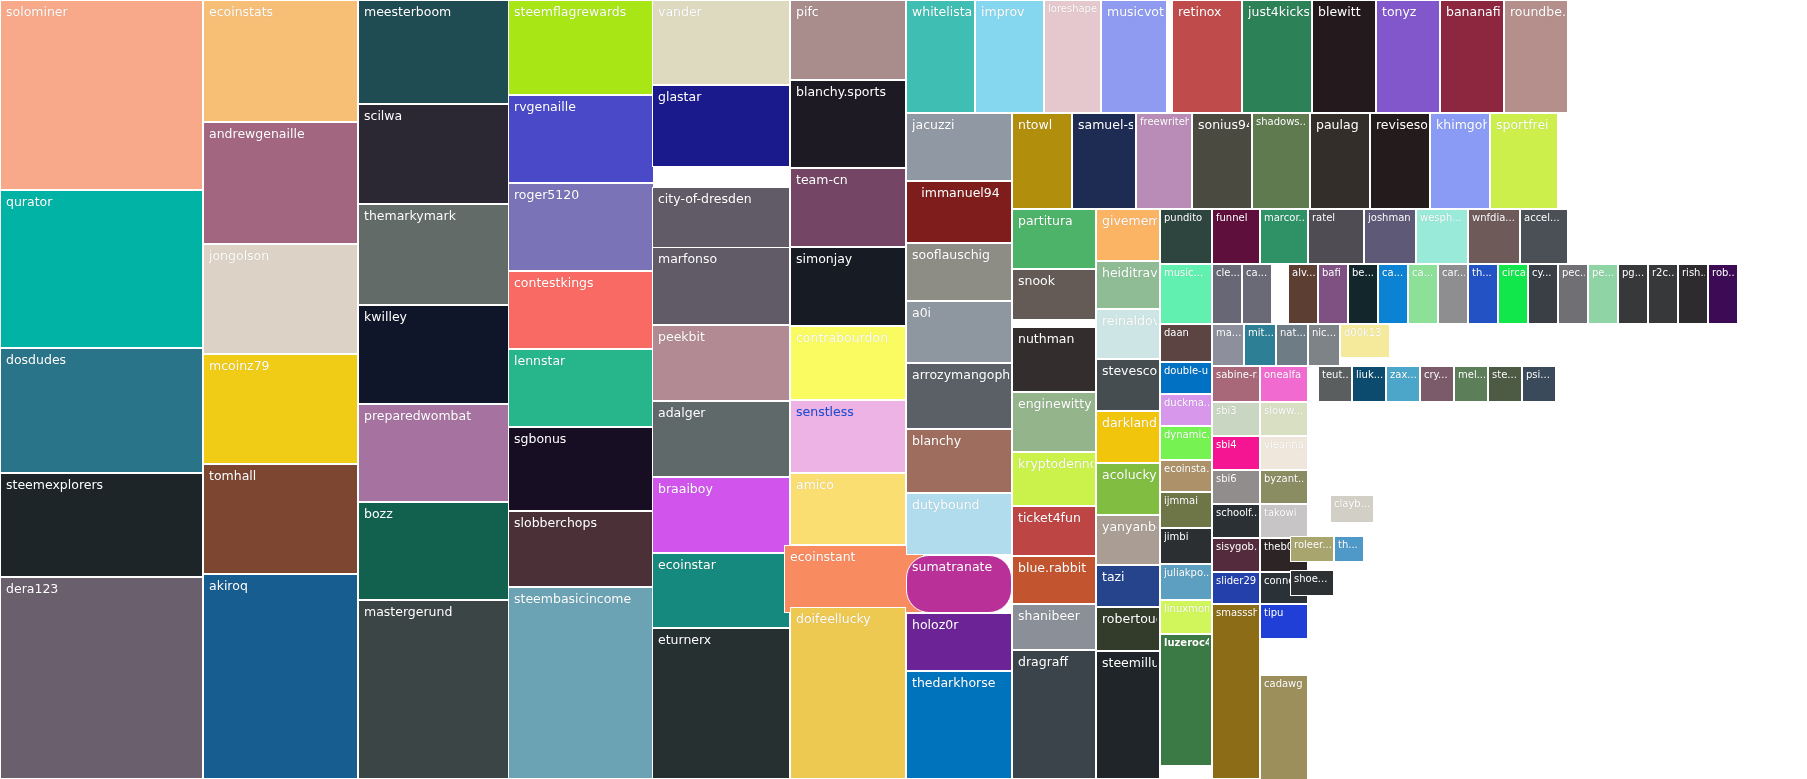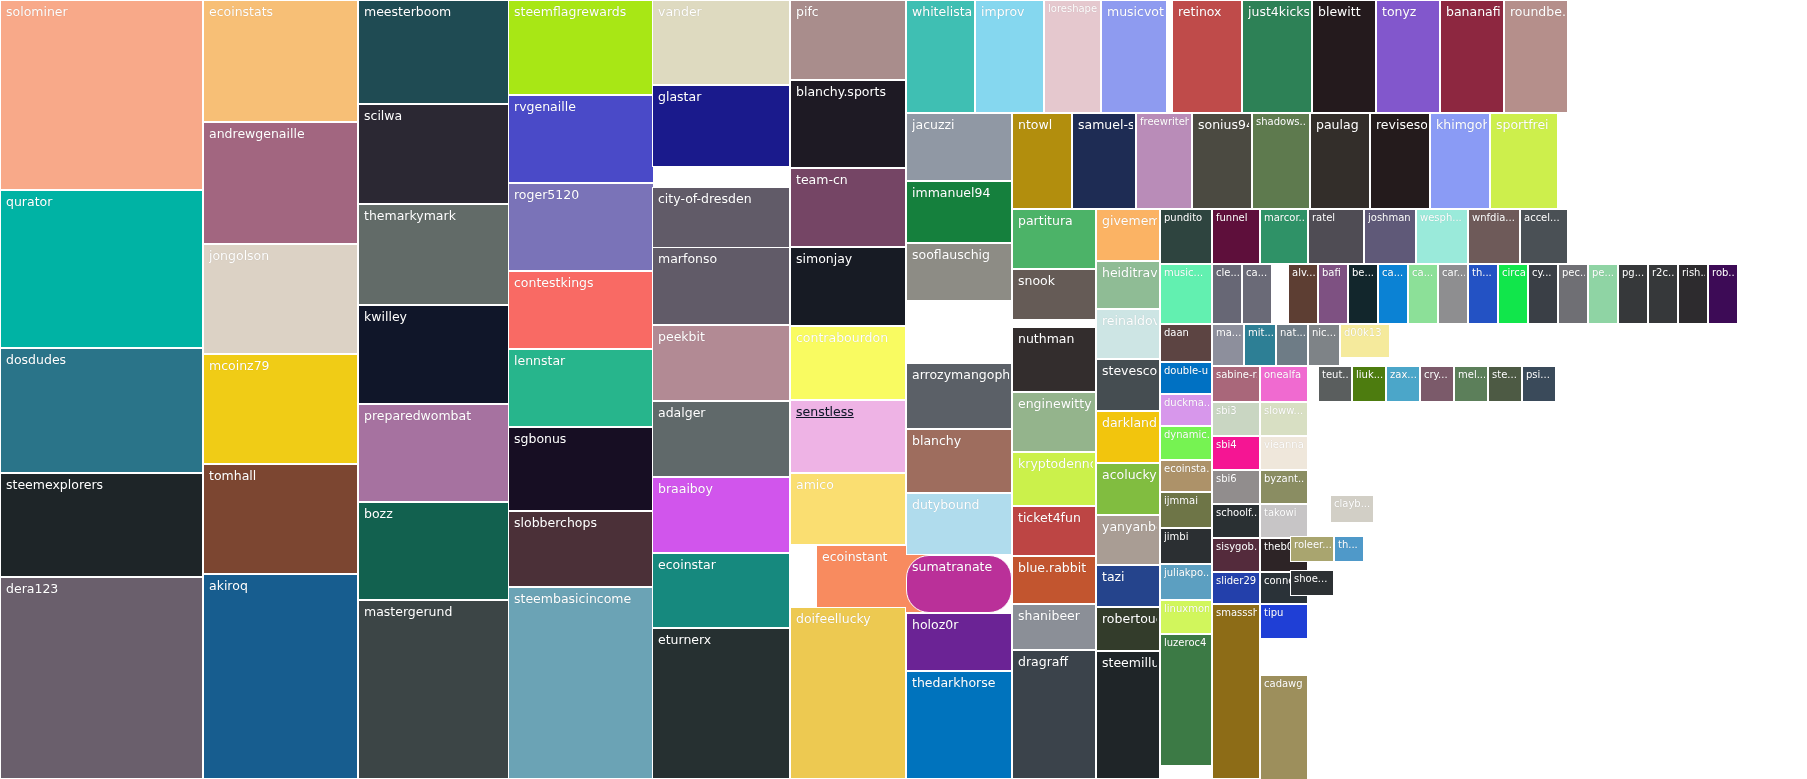--- a/index.html
+++ b/index.html
@@ -149,43 +149,46 @@
     <div class="tile" style="left: 790px; top: 168px; width: 116px; height: 79px; background: rgb(117, 69, 101);">
       <span class="tile-label">team-cn</span>
     </div>
     <div class="tile" style="left: 790px; top: 247px; width: 116px; height: 79px; background: rgb(23, 27, 36);">
       <span class="tile-label">simonjay</span>
     </div>
     <div class="tile" style="left: 790px; top: 326px; width: 116px; height: 74px; background: rgb(249, 251, 97);">
       <span class="tile-label" style="color: rgb(255, 255, 255);">contrabourdon</span>
     </div>
     <div class="tile" style="left: 790px; top: 400px; width: 116px; height: 73px; background: rgb(238, 179, 229);">
-      <span class="tile-label" style="color: #0f172a; text-decoration: underline;">senstless</span>
+      <span class="tile-label" style="color: #1d4ed8;">senstless</span>
     </div>
     <div class="tile" style="left: 790px; top: 473px; width: 116px; height: 72px; background: rgb(250, 222, 113);">
       <span class="tile-label" style="color: rgb(255, 255, 255);">amico</span>
     </div>
-    <div class="tile" style="left: 816px; top: 545px; width: 140px; height: 68px; background: rgb(248, 139, 95);">
+    <div class="tile" style="left: 784px; top: 545px; width: 140px; height: 68px; background: rgb(248, 139, 95);">
       <span class="tile-label">ecoinstant</span>
     </div>
     <div class="tile" style="left: 790px; top: 607px; width: 116px; height: 172px; background: rgb(237, 201, 81);">
       <span class="tile-label" style="color: rgb(255, 255, 255);">doifeellucky</span>
     </div>
     <div class="tile" style="left: 906px; top: 0px; width: 69px; height: 113px; background: rgb(63, 191, 179);">
       <span class="tile-label">whitelistau...</span>
     </div>
     <div class="tile" style="left: 906px; top: 113px; width: 106px; height: 68px; background: rgb(144, 152, 164);">
       <span class="tile-label">jacuzzi</span>
     </div>
-    <div class="tile" style="left: 906px; top: 181px; width: 106px; height: 62px; background: #15803d;">
+    <div class="tile" style="left: 906px; top: 181px; width: 106px; height: 62px; background: #7f1d1d; text-align: center;">
       <span class="tile-label">immanuel94</span>
     </div>
     <div class="tile" style="left: 906px; top: 243px; width: 106px; height: 58px; background: rgb(141, 140, 133);">
       <span class="tile-label">sooflauschig</span>
     </div>
+    <div class="tile" style="left: 906px; top: 301px; width: 106px; height: 62px; background: rgb(142, 150, 160);">
+      <span class="tile-label">a0i</span>
+    </div>
     <div class="tile" style="left: 906px; top: 363px; width: 106px; height: 66px; background: rgb(91, 96, 103);">
       <span class="tile-label">arrozymangophoto</span>
     </div>
     <div class="tile" style="left: 906px; top: 429px; width: 106px; height: 64px; background: rgb(158, 109, 94);">
       <span class="tile-label">blanchy</span>
     </div>
     <div class="tile" style="left: 906px; top: 493px; width: 106px; height: 62px; background: rgb(176, 220, 237);">
       <span class="tile-label" style="color: rgb(255, 255, 255);">dutybound</span>
     </div>
     <div class="tile" style="left: 906px; top: 555px; width: 106px; height: 58px; background: rgb(186, 48, 153); border-radius: 23px;">
@@ -298,21 +301,21 @@
     </div>
     <div class="tile tiny" style="left: 1160px; top: 528px; width: 52px; height: 36px; background: rgb(43, 47, 50);">
       <span class="tile-label">jimbi</span>
     </div>
     <div class="tile tiny" style="left: 1160px; top: 564px; width: 52px; height: 36px; background: rgb(92, 159, 193);">
       <span class="tile-label">juliakpo...</span>
     </div>
     <div class="tile tiny" style="left: 1160px; top: 600px; width: 52px; height: 34px; background: rgb(209, 246, 92);">
       <span class="tile-label" style="color: rgb(255, 255, 255);">linuxmom</span>
     </div>
-    <div class="tile tiny" style="left: 1160px; top: 634px; width: 52px; height: 132px; background: rgb(60, 122, 69);">
+    <div class="tile tiny" style="left: 1160px; top: 634px; width: 52px; height: 132px; background: rgb(60, 122, 69); font-weight: bold;">
       <span class="tile-label">luzeroc4</span>
     </div>
     <div class="tile" style="left: 1172px; top: 0px; width: 70px; height: 113px; background: rgb(191, 75, 74);">
       <span class="tile-label">retinox</span>
     </div>
     <div class="tile" style="left: 1192px; top: 113px; width: 60px; height: 96px; background: rgb(75, 74, 65);">
       <span class="tile-label">sonius94</span>
     </div>
     <div class="tile tiny" style="left: 1212px; top: 209px; width: 48px; height: 55px; background: rgb(94, 15, 59);">
       <span class="tile-label">funnel</span>
@@ -481,21 +484,21 @@
     </div>
     <div class="tile tiny" style="left: 1276px; top: 324px; width: 32px; height: 42px; background: rgb(110, 124, 134);">
       <span class="tile-label">nat...</span>
     </div>
     <div class="tile tiny" style="left: 1308px; top: 324px; width: 32px; height: 42px; background: rgb(126, 131, 135);">
       <span class="tile-label">nic...</span>
     </div>
     <div class="tile tiny" style="left: 1318px; top: 366px; width: 34px; height: 36px; background: rgb(90, 94, 94);">
       <span class="tile-label">teut...</span>
     </div>
-    <div class="tile tiny" style="left: 1352px; top: 366px; width: 34px; height: 36px; background: #4d7c0f;">
+    <div class="tile tiny" style="left: 1352px; top: 366px; width: 34px; height: 36px; background: #0c4a6e;">
       <span class="tile-label">liuk...</span>
     </div>
     <div class="tile tiny" style="left: 1386px; top: 366px; width: 34px; height: 36px; background: rgb(75, 166, 201);">
       <span class="tile-label">zax...</span>
     </div>
     <div class="tile tiny" style="left: 1420px; top: 366px; width: 34px; height: 36px; background: rgb(123, 90, 106);">
       <span class="tile-label">cry...</span>
     </div>
     <div class="tile tiny" style="left: 1454px; top: 366px; width: 34px; height: 36px; background: rgb(92, 127, 90);">
       <span class="tile-label">mel...</span>

